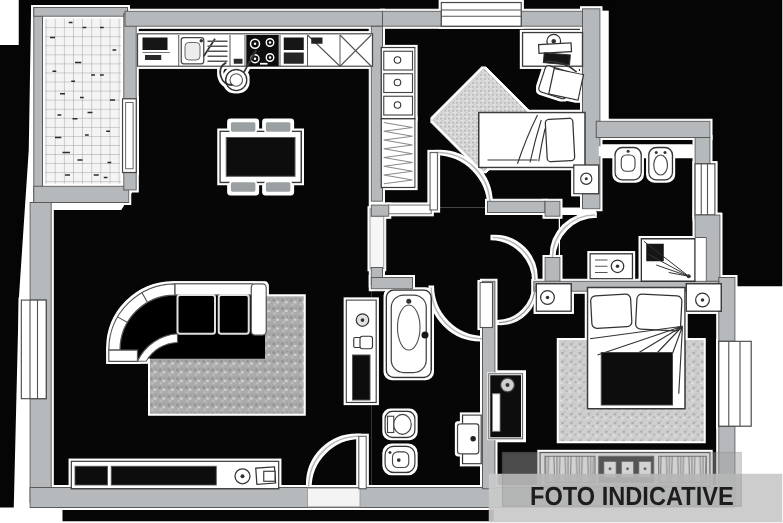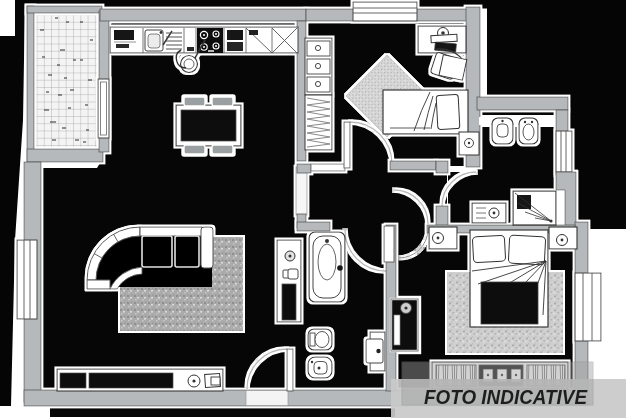--- a/index.html
+++ b/index.html
@@ -1,16 +1,16 @@
 <!DOCTYPE html>
 <html><head>
 <meta charset="utf-8">
 <style>
 html,body{margin:0;padding:0;background:#fff;}
-#plan{width:572px;height:418px;position:relative;font-family:"Liberation Sans",sans-serif;font-style:italic;}
+#plan{width:572px;height:418px;position:relative;font-family:"Liberation Sans",sans-serif;}
 </style>
 </head>
 <body>
 <div id="plan">
 <svg width="626" height="418" viewBox="0 0 626 418">
 <defs>
 <pattern id="tile" width="7.3" height="7.25" patternUnits="userSpaceOnUse">
 <rect width="7.3" height="7.25" fill="#f4f4f4"></rect>
 <path d="M0 0H7.3M0 0V7.25" stroke="#9a9a9a" stroke-width="0.7" fill="none"></path>
 </pattern>

